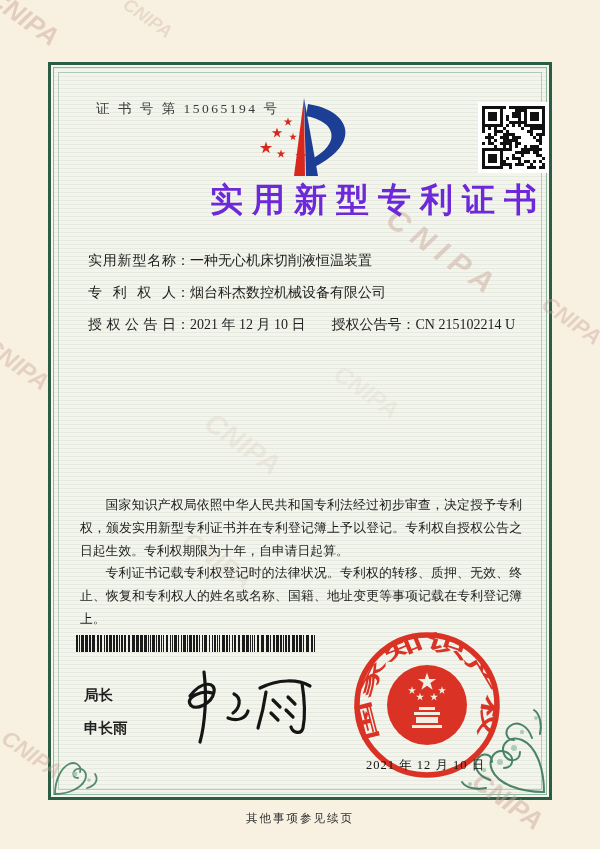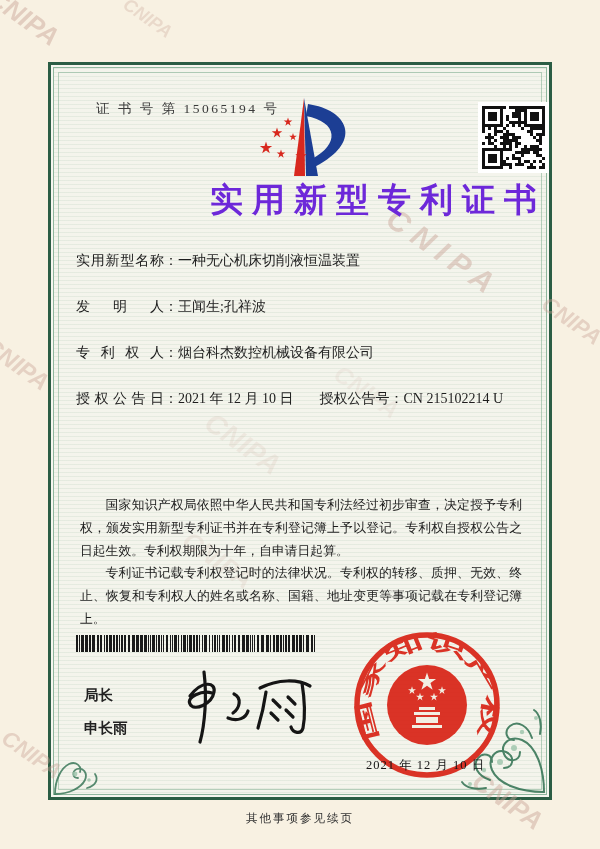--- a/index.html
+++ b/index.html
@@ -33,21 +33,21 @@
          border:1px solid rgba(130,175,145,.55);pointer-events:none;}
 
   .cert-no{position:absolute;left:96px;top:100px;font-size:13.5px;letter-spacing:2.5px;color:#3a3a3a;}
 
   .logo{position:absolute;left:246px;top:92px;width:118px;height:86px;}
   .qr{position:absolute;left:478px;top:102px;width:71px;height:71px;background:#fff;padding:0;}
 
   .title{position:absolute;left:48px;top:178px;width:498px;text-align:right;
          font-size:33px;font-weight:bold;letter-spacing:9px;color:#6d28d9;}
 
-  .fields{position:absolute;left:76px;top:250px;width:440px;display:flex;flex-direction:column;gap:24px;}
+  .fields{position:absolute;left:88px;top:250px;width:440px;display:flex;flex-direction:column;gap:10px;}
   .frow{font-size:14px;color:#1d1d1d;line-height:22px;white-space:nowrap;}
   .flabel{display:inline-block;width:88px;text-align:justify;text-align-last:justify;vertical-align:top;}
   .fcolon{display:inline-block;width:14px;}
   .grant .g1{display:inline-block;width:240px;}
 
   .body-text{position:absolute;left:80px;top:494px;width:442px;font-size:12.8px;
          line-height:1.78;color:#1c1c1c;text-align:justify;}
   .body-text p{margin:0;text-indent:2em;}
 
   .barcode{position:absolute;left:76px;top:635px;width:246px;height:17px;}
@@ -372,23 +372,20 @@
       <rect x="64" y="64" width="3" height="3" fill="#111"></rect>
     </svg>
 
   <div class="title">实用新型专利证书</div>
 
   <div class="fields">
     <div class="frow">
       <span class="flabel">实用新型名称</span><span class="fcolon">：</span><span>一种无心机床切削液恒温装置</span>
     </div>
     <div class="frow">
-      <span class="flabel">发明人</span><span class="fcolon">：</span><span>王闻生;孔祥波</span>
-    </div>
-    <div class="frow">
       <span class="flabel">专利权人</span><span class="fcolon">：</span><span>烟台科杰数控机械设备有限公司</span>
     </div>
     <div class="frow grant">
       <span class="g1"><span class="flabel">授权公告日</span><span class="fcolon">：</span><span>2021 年 12 月 10 日</span></span>
       <span><span>授权公告号</span><span class="fcolon">：</span><span>CN 215102214 U</span></span>
     </div>
   </div>
 
   <div class="body-text">
     <p>国家知识产权局依照中华人民共和国专利法经过初步审查，决定授予专利权，颁发实用新型专利证书并在专利登记簿上予以登记。专利权自授权公告之日起生效。专利权期限为十年，自申请日起算。</p>

